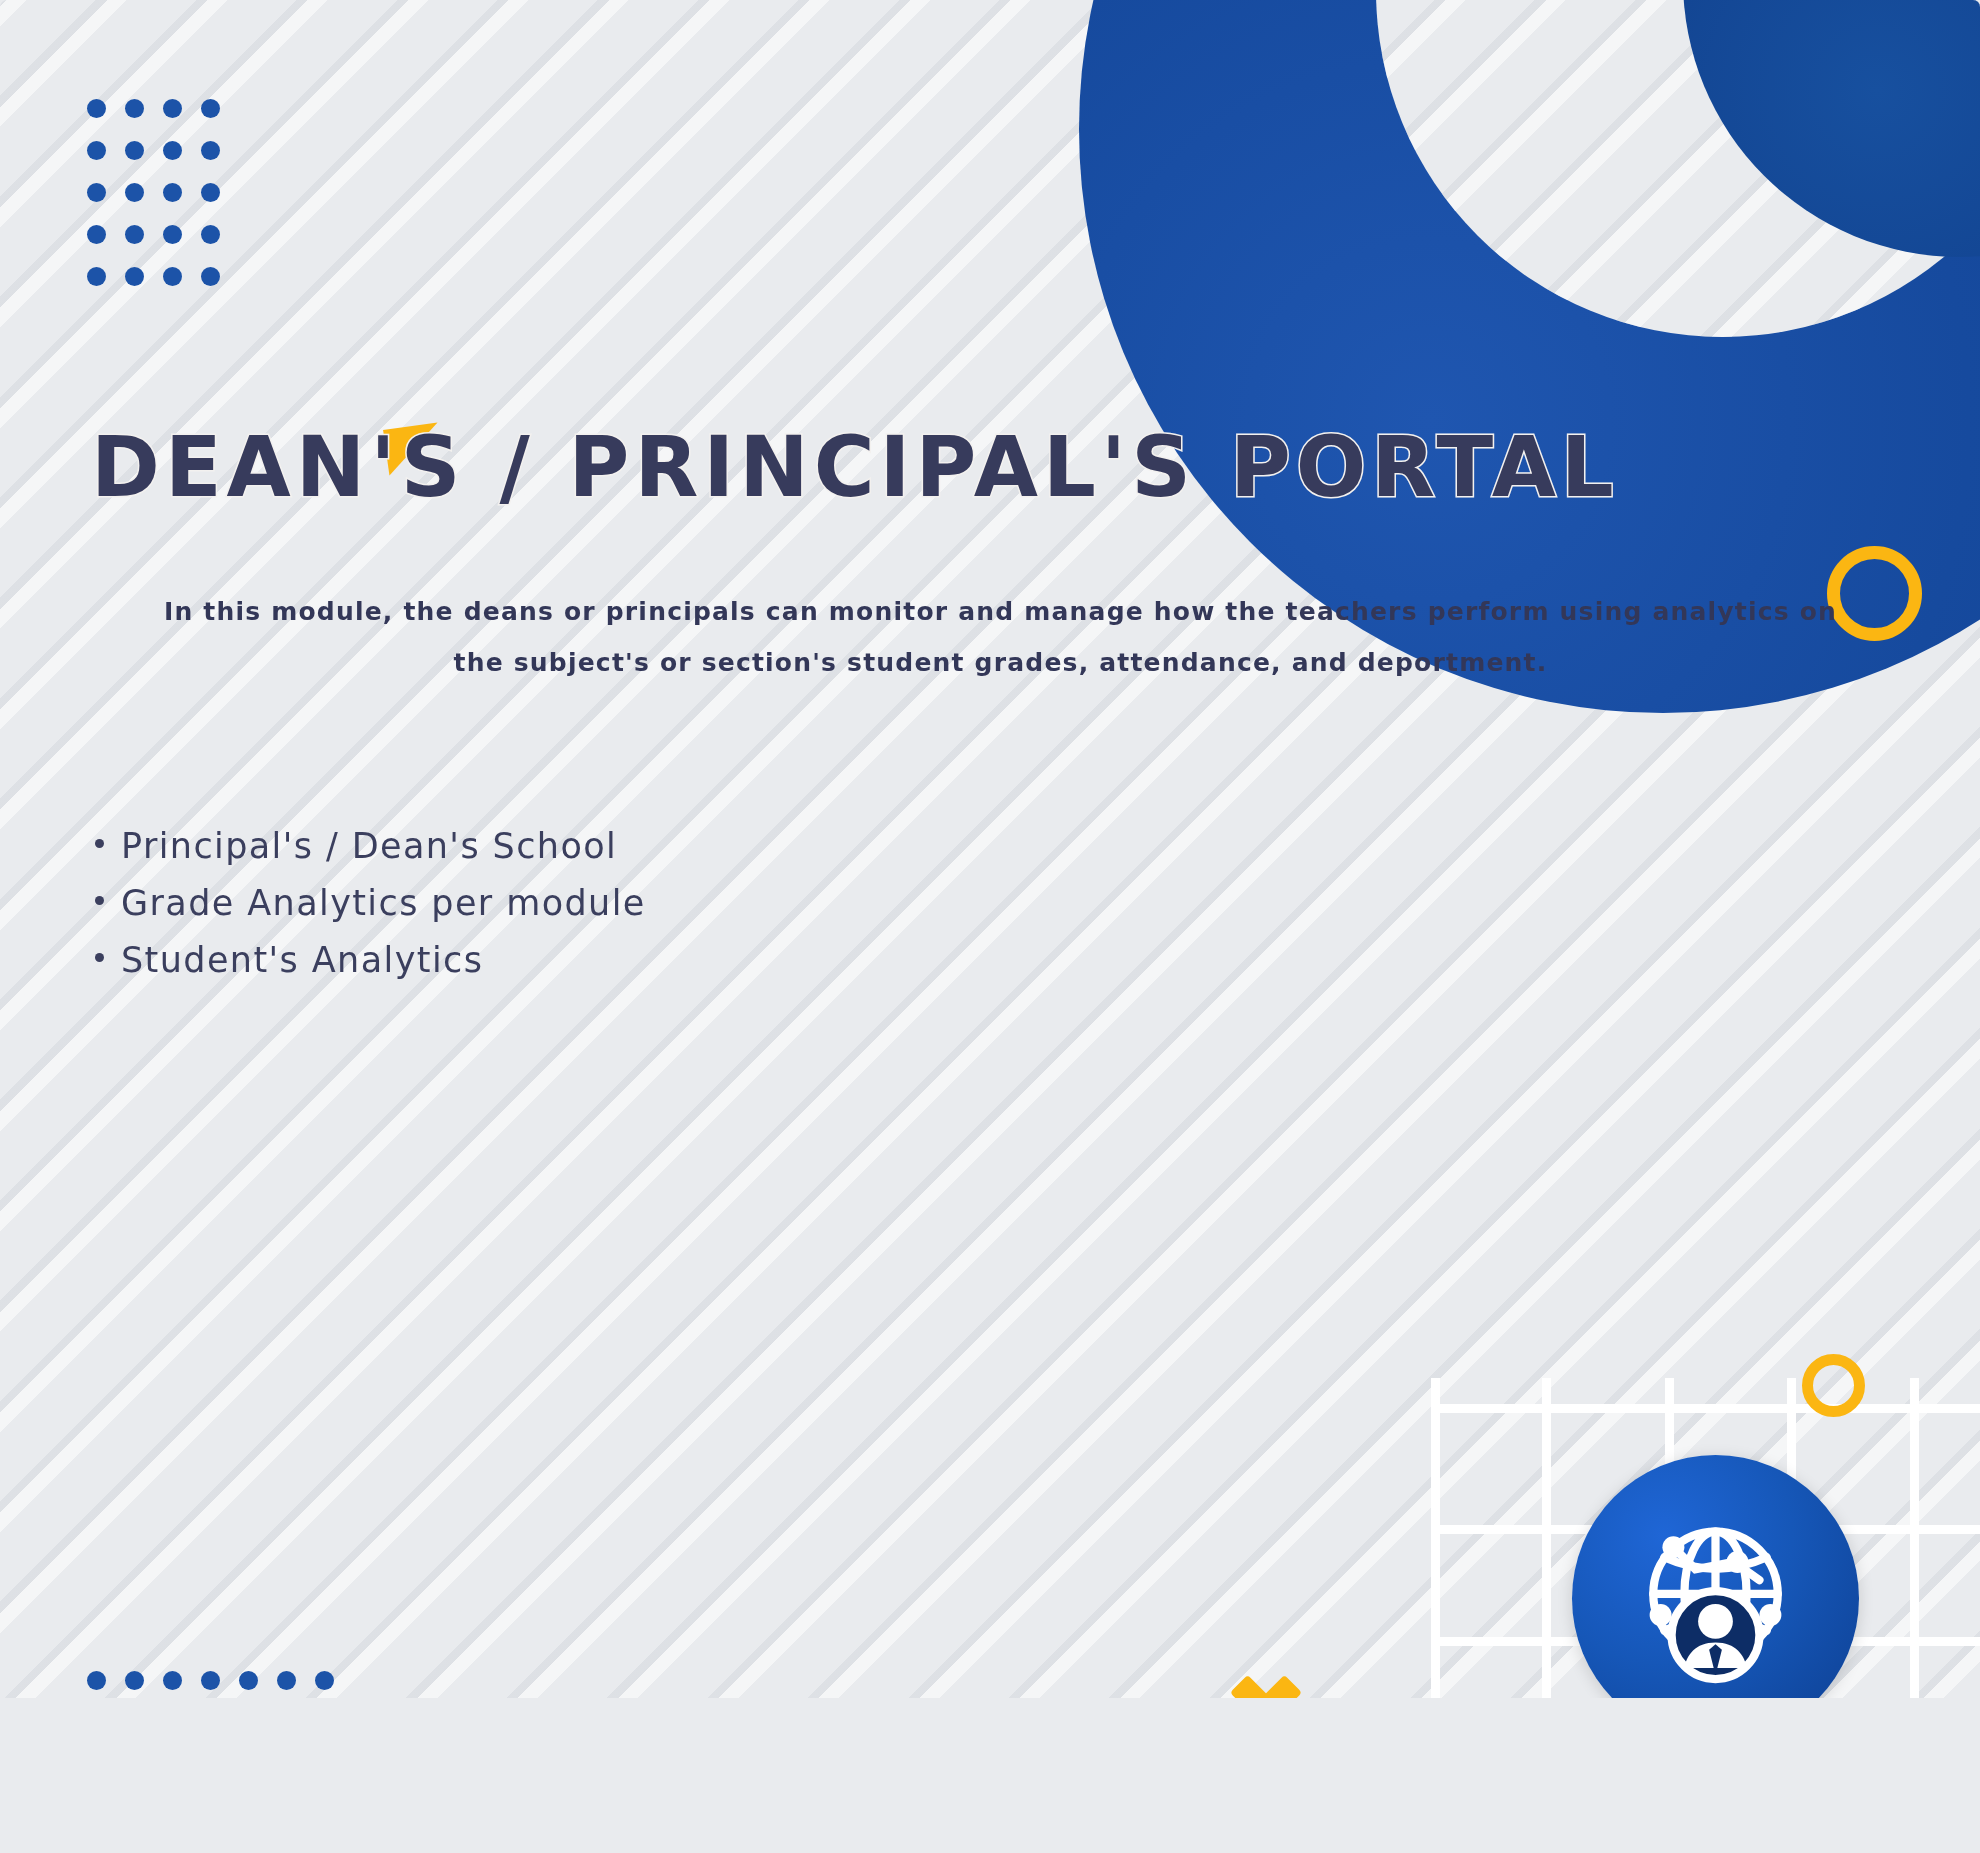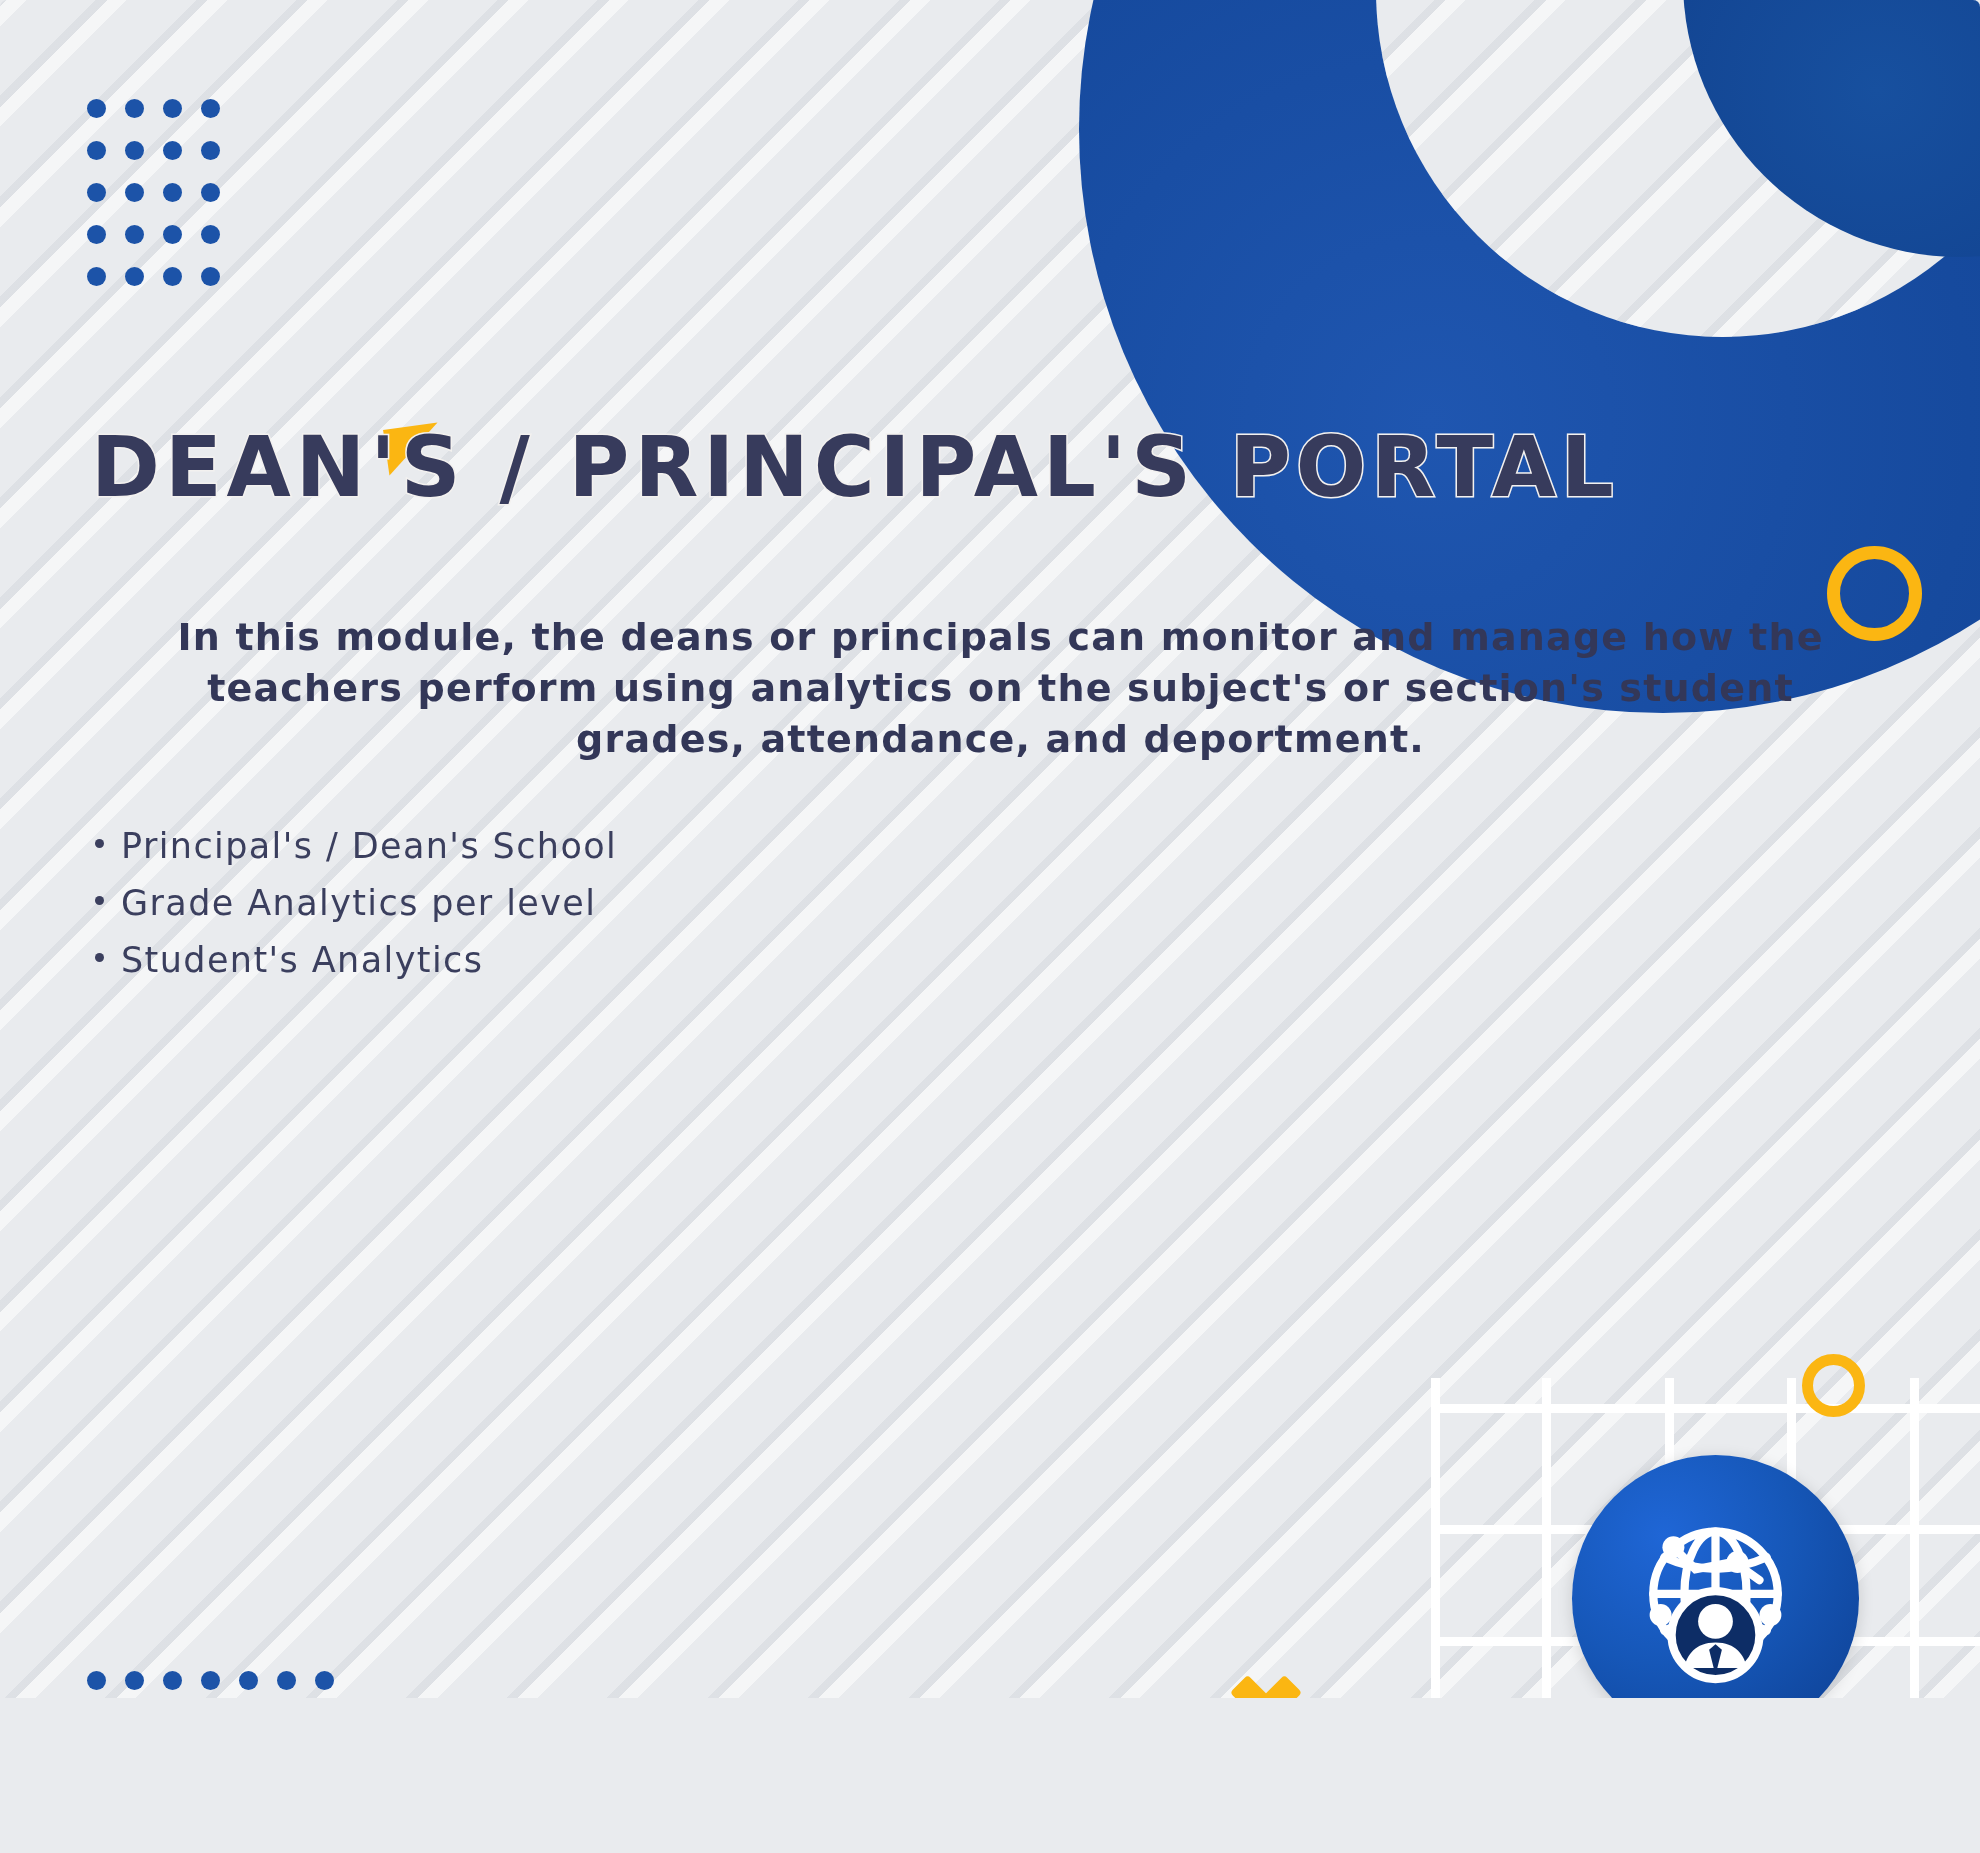--- a/index.html
+++ b/index.html
@@ -113,26 +113,25 @@
     transform:rotate(-8deg);
   }
 
   
   .desc {
     position:absolute;
     left:149px; top:586px;
     width:1703px;
     text-align:center;
     font-family:"DejaVu Sans", sans-serif;
-    font-size:38px;
+    font-size:25px;
     font-weight:bold;
     letter-spacing:1.2px;
     line-height:51px;
     color:#333758;
-    margin-top:26px;
   }
 
   
   .bullets {
     position:absolute;
     left:95px; top:818px;
     list-style:none;
   }
   .bullets li {
     display:flex;
@@ -254,21 +253,21 @@
 
   <div class="desc">In this module, the deans or principals can monitor and manage how the teachers perform using analytics on the subject's or section's student grades, attendance, and deportment.</div>
 
   <ul class="bullets">
     <li>
       <span class="bullet-dot"></span>
       <span>Principal's / Dean's School</span>
     </li>
     <li>
       <span class="bullet-dot"></span>
-      <span>Grade Analytics per level</span>
+      <span>Grade Analytics per module</span>
     </li>
     <li>
       <span class="bullet-dot"></span>
       <span>Student's Analytics</span>
     </li>
   </ul>
 
   <div class="dot-grid" id="dot-grid-bottom">
     <span class="dot"></span>
     <span class="dot"></span>

